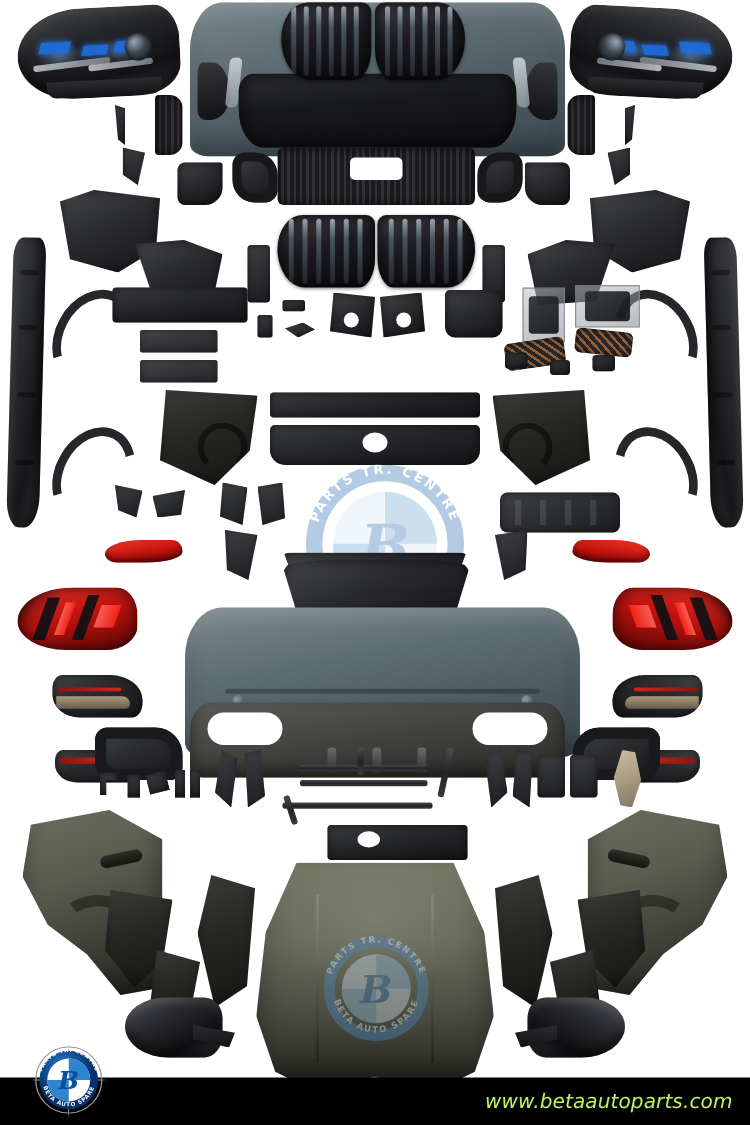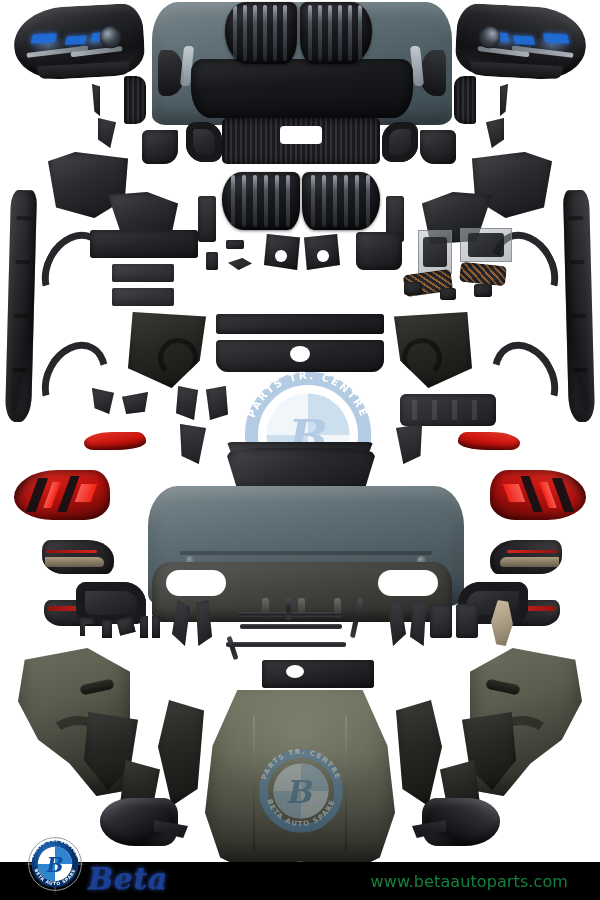--- a/index.html
+++ b/index.html
@@ -272,23 +272,24 @@
   .wm { position:absolute; opacity:.35; pointer-events:none; }
   .wm svg { display:block; }
 
   
   #footer {
     position:absolute; left:0; bottom:0; width:600px; height:38px;
     background:#000000;
     display:flex; align-items:center;
   }
   #footer-url {
-    position:absolute; right:32px; top:50%; transform: translateY(-50%);
-    color:#15803d; font-size:16px; letter-spacing:.1px;
+    position:absolute; right:14px; top:50%; transform: translateY(-50%);
+    color:#bef264; font-size:16px; letter-spacing:.1px;
     font-family:"DejaVu Sans", sans-serif;
+    font-style:italic;
   }
   #brand-word {
     position:absolute; left:88px; bottom:4px;
     font-family:"DejaVu Serif", serif;
     font-style:italic; font-weight:700; font-size:30px;
     color:#1b3f96;
     text-shadow: 0 0 5px rgba(60,110,220,.75), 0 1px 0 #081a44;
     letter-spacing:.5px;
   }
   #footer-logo {
@@ -663,15 +664,14 @@
       <text font-family="DejaVu Serif, serif" font-size="60" font-style="italic" font-weight="bold" fill="#0a4fa0" text-anchor="middle" x="100" y="123">B</text>
       <text font-family="DejaVu Sans, sans-serif" font-size="13.5" font-weight="bold" letter-spacing="2" fill="#ffffff">
         <textPath href="#fArcU" startOffset="50%" text-anchor="middle">PARTS TR. CENTRE</textPath>
       </text>
       <text font-family="DejaVu Sans, sans-serif" font-size="13.5" font-weight="bold" letter-spacing="2" fill="#ffffff">
         <textPath href="#fArcL" startOffset="50%" text-anchor="middle">BETA AUTO SPARE</textPath>
       </text>
     </svg>
   </div>
 
-  <div id="brand-word">Beta</div>
 
 </div>
 
 </body></html>

